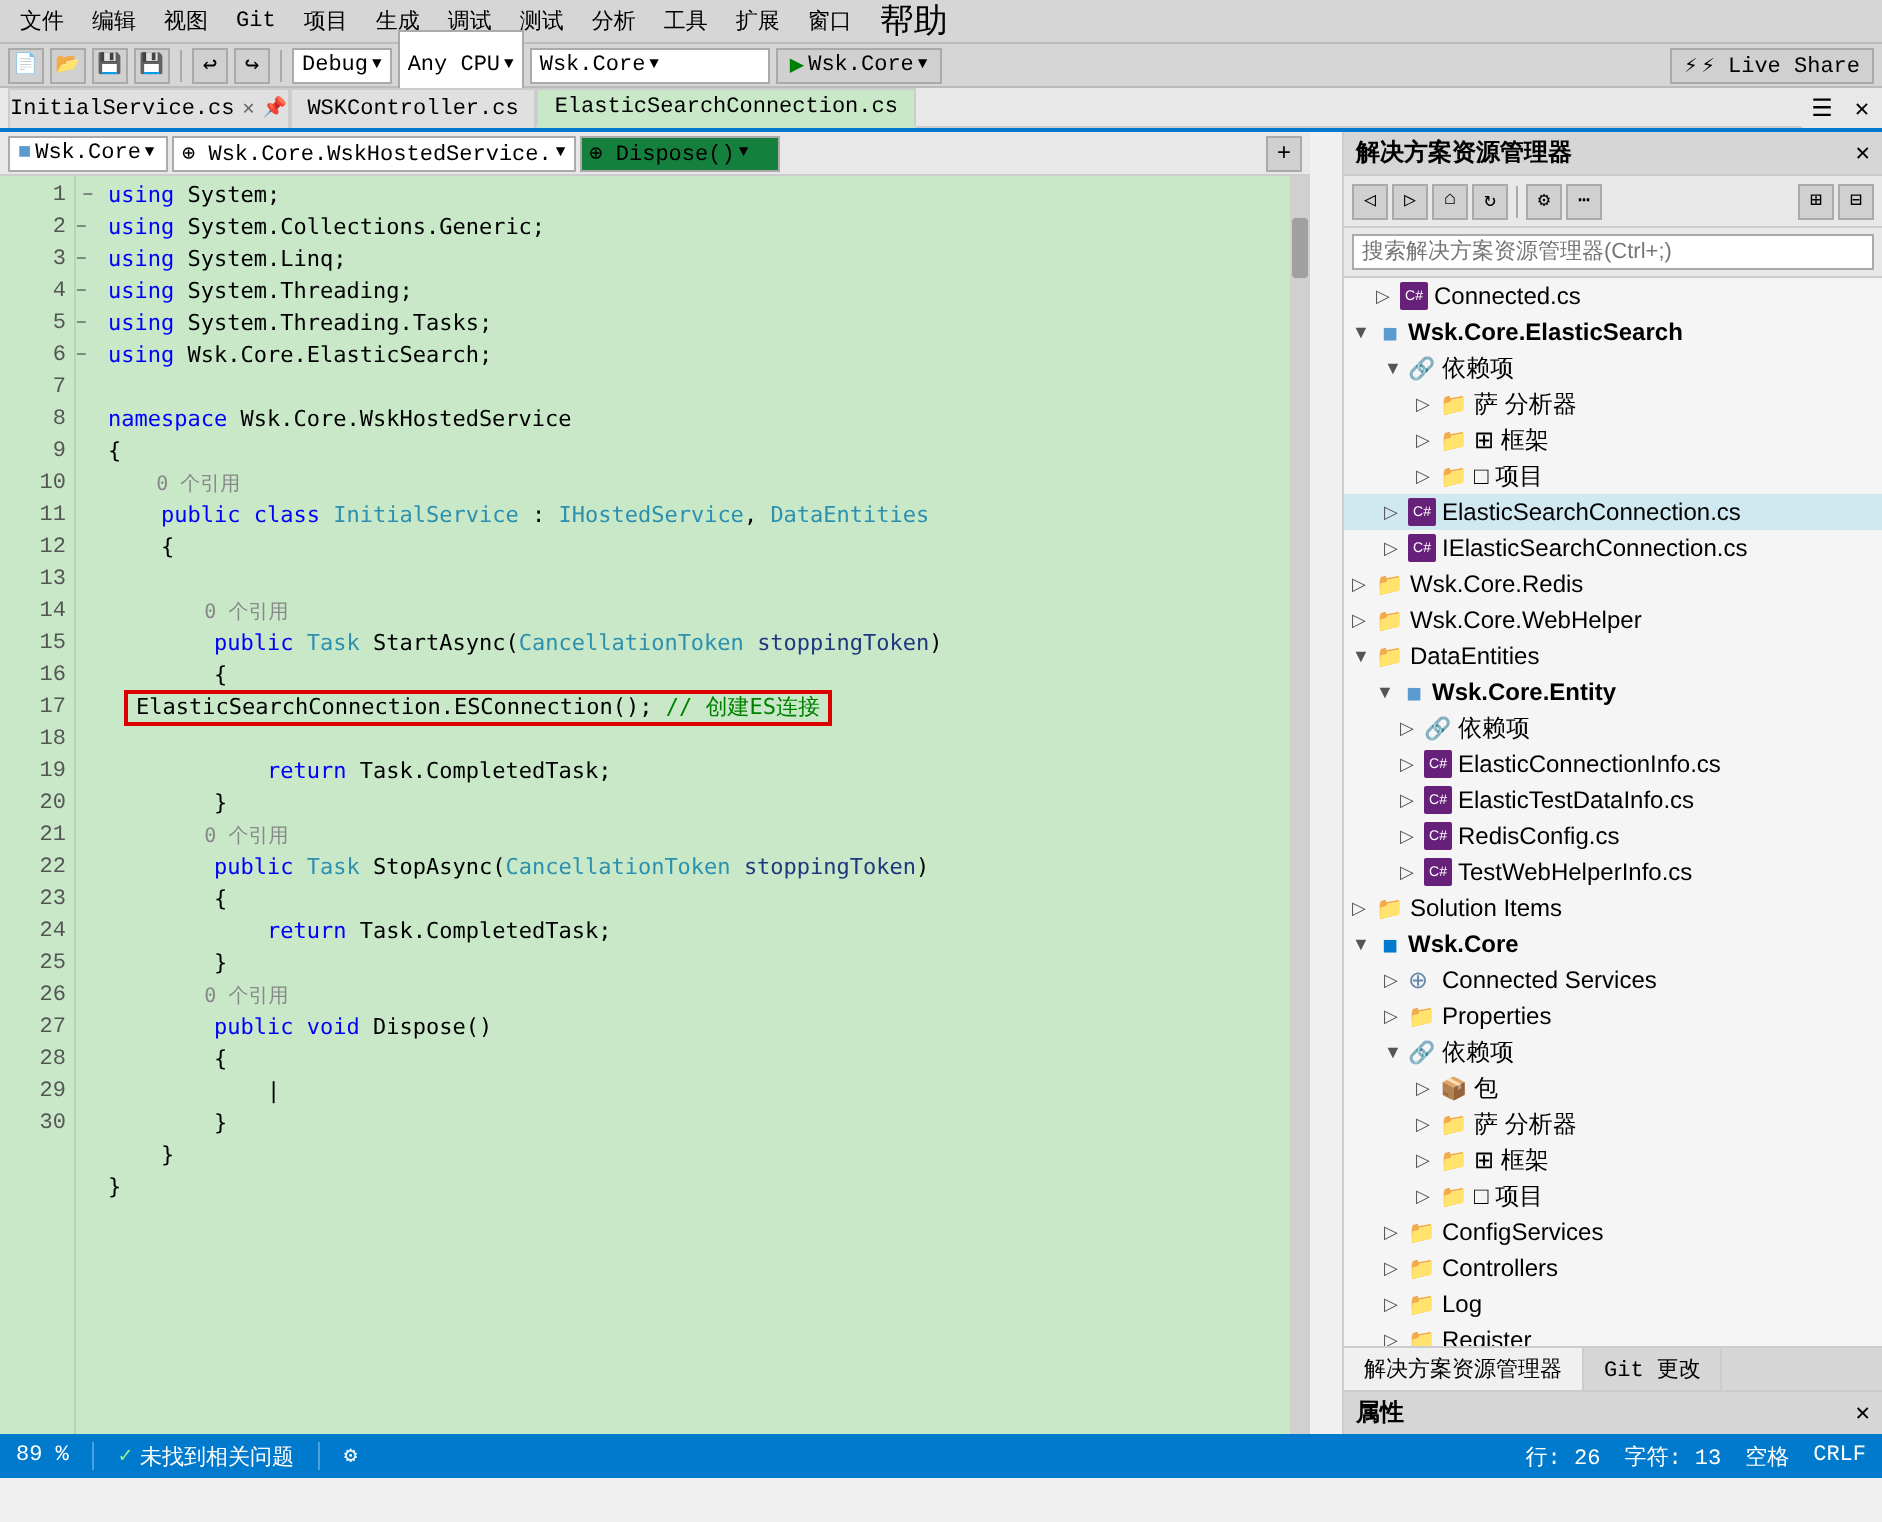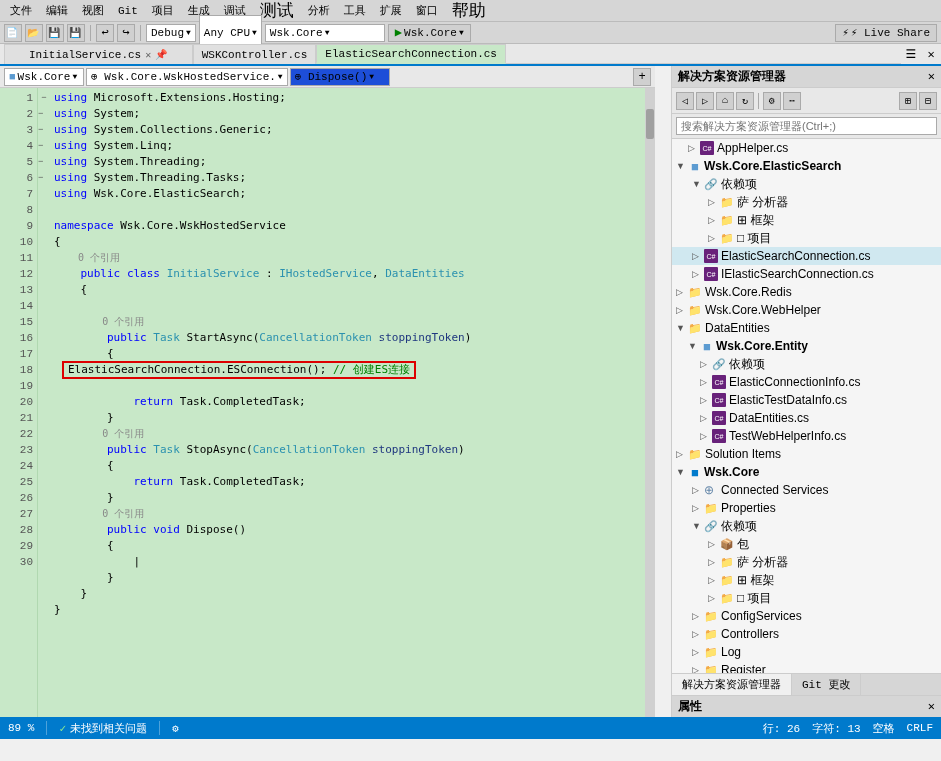--- a/index.html
+++ b/index.html
@@ -9,21 +9,21 @@
 <body>
 
 <div style="height:22px; background:#d6d6d6; display:flex; align-items:center; padding:0 4px; gap:2px; border-bottom:1px solid #bbb;">
   <div style="padding:0 6px; font-size:11px; cursor:pointer;">文件</div>
   <div style="padding:0 6px; font-size:11px; cursor:pointer;">编辑</div>
   <div style="padding:0 6px; font-size:11px; cursor:pointer;">视图</div>
   <div style="padding:0 6px; font-size:11px; cursor:pointer;">Git</div>
   <div style="padding:0 6px; font-size:11px; cursor:pointer;">项目</div>
   <div style="padding:0 6px; font-size:11px; cursor:pointer;">生成</div>
   <div style="padding:0 6px; font-size:11px; cursor:pointer;">调试</div>
-  <div style="padding:0 6px; font-size:17px; cursor:pointer;">测试</div>
+  <div style="padding:0 6px; font-size:11px; cursor:pointer;">测试</div>
   <div style="padding:0 6px; font-size:11px; cursor:pointer;">分析</div>
   <div style="padding:0 6px; font-size:11px; cursor:pointer;">工具</div>
   <div style="padding:0 6px; font-size:11px; cursor:pointer;">扩展</div>
   <div style="padding:0 6px; font-size:11px; cursor:pointer;">窗口</div>
   <div style="padding:0 6px; font-size:17px; cursor:pointer;">帮助</div>
 </div>
 
 <div style="height:22px; background:#d6d6d6; display:flex; align-items:center; padding:0 4px; gap:3px; border-bottom:1px solid #bbb;">
   <div style="width:18px;height:18px;background:#d0d0d0;border:1px solid #aaa;font-size:10px;display:flex;align-items:center;justify-content:center;cursor:pointer;">📄</div>
   <div style="width:18px;height:18px;background:#d0d0d0;border:1px solid #aaa;font-size:10px;display:flex;align-items:center;justify-content:center;cursor:pointer;">📂</div>
@@ -58,21 +58,21 @@
   <div style="display:flex;align-items:center;background:#d0d0d0;border:1px solid #aaa;height:18px;padding:0 6px;font-size:11px;cursor:pointer;gap:2px;">
     <span>⚡</span>
     <span>⚡ Live Share</span>
   </div>
 </div>
 
 <div style="display:flex; flex-direction:column; height:calc(761px - 44px - 22px - 22px);">
 
   <div style="display:flex; align-items:flex-end; background:#e8e8e8; border-bottom:2px solid #007acc; padding-left:4px;">
 
-    <div style="display:flex;align-items:center;gap:4px;padding:2px 24px;background:#e0e0e0;border:1px solid #ccc;border-bottom:none;font-size:11px;cursor:pointer;height:20px;font-family:Liberation Mono, monospace;">
+    <div style="display:flex;align-items:center;gap:4px;padding:2px 0;background:#e0e0e0;border:1px solid #ccc;border-bottom:none;font-size:11px;cursor:pointer;height:20px;font-family:Liberation Mono, monospace;">
       <span>InitialService.cs</span>
       <span style="font-size:10px;color:#666;">✕</span>
       <span style="font-size:10px;color:#666;">📌</span>
     </div>
 
     <div style="display:flex;align-items:center;gap:4px;padding:2px 8px;background:#e0e0e0;border:1px solid #ccc;border-bottom:none;font-size:11px;cursor:pointer;height:20px;">
       <span>WSKController.cs</span>
     </div>
 
     <div style="display:flex;align-items:center;gap:4px;padding:2px 8px;background:#c8e8c8;border:1px solid #ccc;border-bottom:2px solid #c8e8c8;font-size:11px;cursor:pointer;height:20px;">
@@ -91,21 +91,21 @@
       <div style="height:22px; background:#e8e8e8; display:flex; align-items:center; padding:0 4px; gap:2px; border-bottom:1px solid #ccc;">
         <div style="display:flex;align-items:center;background:white;border:1px solid #aaa;height:18px;padding:0 4px;font-size:11px;cursor:pointer;gap:2px;min-width:80px;">
           <span style="color:#5c9bd1;">■</span>
           <span>Wsk.Core</span>
           <span style="font-size:8px;">▼</span>
         </div>
         <div style="display:flex;align-items:center;background:white;border:1px solid #aaa;height:18px;padding:0 4px;font-size:11px;cursor:pointer;gap:2px;min-width:180px;">
           <span>⊕ Wsk.Core.WskHostedService.</span>
           <span style="font-size:8px;">▼</span>
         </div>
-        <div style="display:flex;align-items:center;background:#1d4ed8;border:1px solid #aaa;height:18px;padding:0 4px;font-size:11px;cursor:pointer;gap:2px;min-width:100px;">
+        <div style="display:flex;align-items:center;background:#15803d;border:1px solid #aaa;height:18px;padding:0 4px;font-size:11px;cursor:pointer;gap:2px;min-width:100px;">
           <span>⊕ Dispose()</span>
           <span style="font-size:8px;">▼</span>
         </div>
         <div style="flex:1;"></div>
         <div style="width:18px;height:18px;background:#d0d0d0;border:1px solid #aaa;display:flex;align-items:center;justify-content:center;font-size:12px;cursor:pointer;">+</div>
       </div>
 
       <div style="display:flex; flex:1; overflow:hidden; position:relative;">
 
         <div style="width:38px; background:#c8e8c8; padding:2px 0; text-align:right; color:#555; font-size:11px; user-select:none; border-right:1px solid #b0d8b0; overflow:hidden;">
@@ -168,21 +168,20 @@
           <div style="line-height:16px;"></div>
           <div style="line-height:16px;"></div>
           <div style="line-height:16px;"></div>
           <div style="line-height:16px;"></div>
           <div style="line-height:16px;">−</div>
           <div style="line-height:16px;"></div>
           <div style="line-height:16px;"></div>
         </div>
 
         <div style="flex:1; overflow:auto; padding:2px 4px; font-family:Consolas,monospace; font-size:11px; line-height:16px; color:#000; background:#c8e8c8;">
-          <div style="height:16px; white-space:pre;"><span style="color:#0000ff;">using</span> Microsoft.Extensions.Hosting;</div>
           <div style="height:16px; white-space:pre;"><span style="color:#0000ff;">using</span> System;</div>
           <div style="height:16px; white-space:pre;"><span style="color:#0000ff;">using</span> System.Collections.Generic;</div>
           <div style="height:16px; white-space:pre;"><span style="color:#0000ff;">using</span> System.Linq;</div>
           <div style="height:16px; white-space:pre;"><span style="color:#0000ff;">using</span> System.Threading;</div>
           <div style="height:16px; white-space:pre;"><span style="color:#0000ff;">using</span> System.Threading.Tasks;</div>
           <div style="height:16px; white-space:pre;"><span style="color:#0000ff;">using</span> Wsk.Core.ElasticSearch;</div>
           <div style="height:16px; white-space:pre;"> </div>
           <div style="height:16px; white-space:pre;"><span style="color:#0000ff;">namespace</span> Wsk.Core.WskHostedService</div>
           <div style="height:16px; white-space:pre;">{</div>
           <div style="height:16px; white-space:pre;"><span style="color:#888; font-size:10px;">    0 个引用</span></div>
@@ -242,21 +241,21 @@
 
       <div style="padding:3px 4px; background:#e8e8e8; border-bottom:1px solid #ccc;">
         <input type="text" style="width: 100%; height: 18px; border: 1px solid rgb(170, 170, 170); font-size: 11px; padding: 0px 4px; background: white; font-family: sans-serif;" placeholder="搜索解决方案资源管理器(Ctrl+;)">
       </div>
 
       <div style="flex:1; overflow-y:auto; font-size:12px; font-family:sans-serif;">
 
         <div style="display:flex;align-items:center;height:18px;padding-left:16px;cursor:pointer;white-space:nowrap;">
           <span style="width:12px;font-size:9px;color:#555;">▷</span>
           <span style="width:14px;height:14px;background:#68217a;color:white;font-size:7px;display:inline-flex;align-items:center;justify-content:center;border-radius:1px;margin-right:3px;">C#</span>
-          <span>AppHelper.cs</span>
+          <span>Connected.cs</span>
         </div>
 
         <div style="display:flex;align-items:center;height:18px;padding-left:4px;cursor:pointer;white-space:nowrap;">
           <span style="width:12px;font-size:9px;color:#555;">▼</span>
           <span style="width:14px;height:14px;color:#5c9bd1;font-size:13px;display:inline-flex;align-items:center;justify-content:center;margin-right:2px;">■</span>
           <span style="font-weight:bold;">Wsk.Core.ElasticSearch</span>
         </div>
 
         <div style="display:flex;align-items:center;height:18px;padding-left:20px;cursor:pointer;white-space:nowrap;">
           <span style="width:12px;font-size:9px;color:#555;">▼</span>
@@ -332,21 +331,21 @@
 
         <div style="display:flex;align-items:center;height:18px;padding-left:28px;cursor:pointer;white-space:nowrap;">
           <span style="width:12px;font-size:9px;color:#555;">▷</span>
           <span style="width:14px;height:14px;background:#68217a;color:white;font-size:7px;display:inline-flex;align-items:center;justify-content:center;border-radius:1px;margin-right:3px;">C#</span>
           <span>ElasticTestDataInfo.cs</span>
         </div>
 
         <div style="display:flex;align-items:center;height:18px;padding-left:28px;cursor:pointer;white-space:nowrap;">
           <span style="width:12px;font-size:9px;color:#555;">▷</span>
           <span style="width:14px;height:14px;background:#68217a;color:white;font-size:7px;display:inline-flex;align-items:center;justify-content:center;border-radius:1px;margin-right:3px;">C#</span>
-          <span>DataEntities.cs</span>
+          <span>RedisConfig.cs</span>
         </div>
 
         <div style="display:flex;align-items:center;height:18px;padding-left:28px;cursor:pointer;white-space:nowrap;">
           <span style="width:12px;font-size:9px;color:#555;">▷</span>
           <span style="width:14px;height:14px;background:#68217a;color:white;font-size:7px;display:inline-flex;align-items:center;justify-content:center;border-radius:1px;margin-right:3px;">C#</span>
           <span>TestWebHelperInfo.cs</span>
         </div>
 
         <div style="display:flex;align-items:center;height:18px;padding-left:4px;cursor:pointer;white-space:nowrap;">
           <span style="width:12px;font-size:9px;color:#555;">▷</span>

